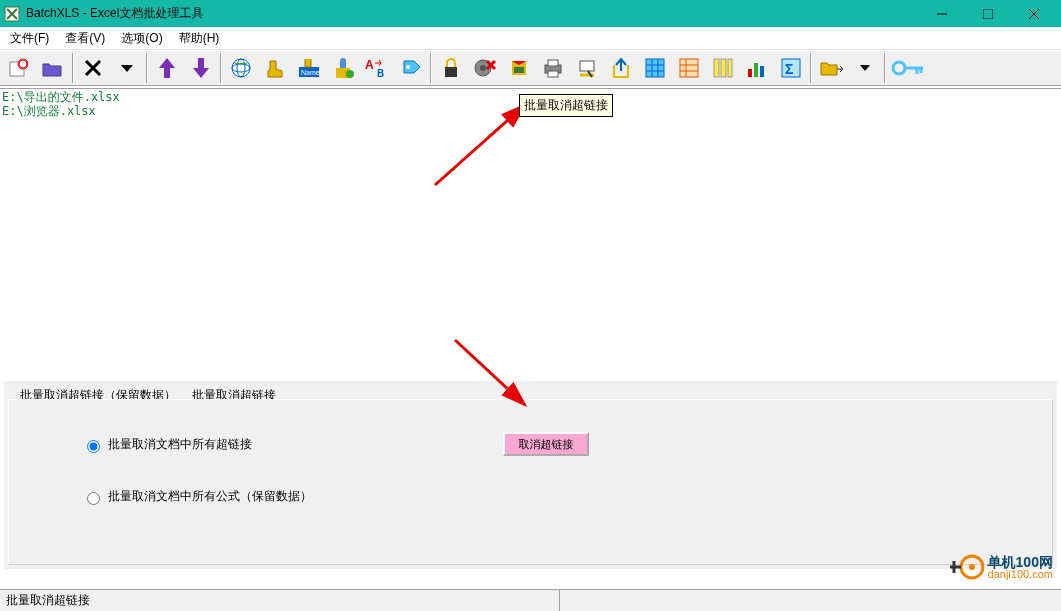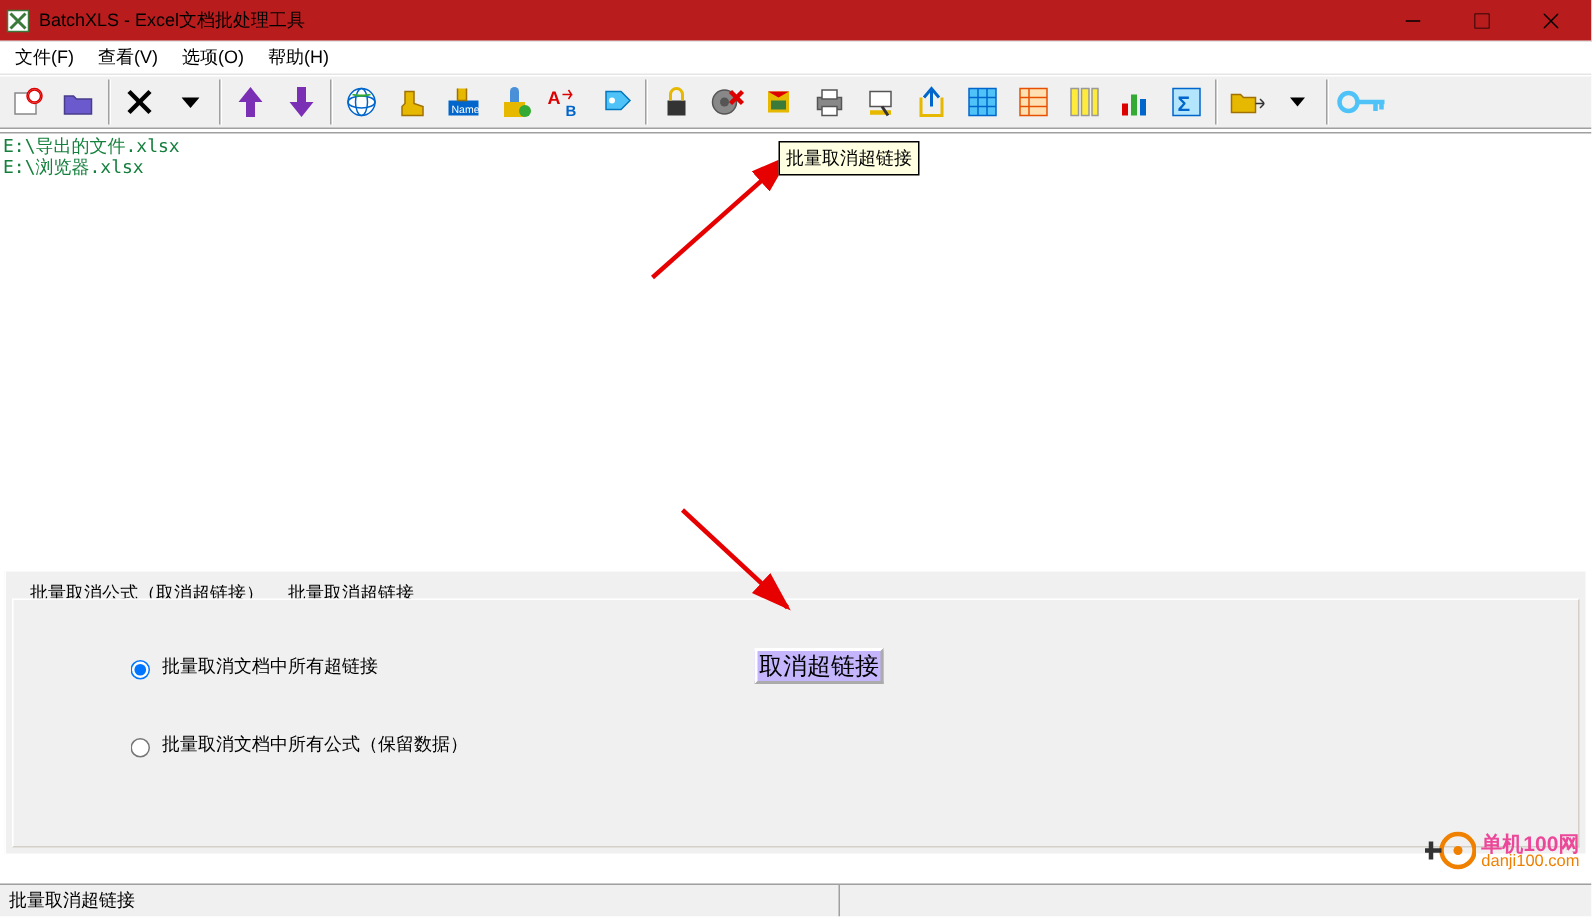--- a/index.html
+++ b/index.html
@@ -1,19 +1,19 @@
 <!DOCTYPE html>
 <html><head>
 <meta charset="utf-8">
 <style>
 * { margin: 0; padding: 0; box-sizing: border-box; }
 body { font-family: "Microsoft YaHei", SimSun, sans-serif; font-size: 12px; background: #fff; width: 1061px; height: 611px; overflow: hidden; position: relative; }
 
 
-.titlebar { height: 28px; background: #b91c1c; border-bottom: 1px solid #e5e5e5; display: flex; align-items: center; padding: 0 4px; }
+.titlebar { height: 28px; background: #14b8a6; border-bottom: 1px solid #e5e5e5; display: flex; align-items: center; padding: 0 4px; }
 .titlebar .app-icon { width: 16px; height: 16px; margin-right: 6px; }
 .titlebar .title { flex: 1; font-size: 12px; color: #000; }
 .titlebar .win-controls { display: flex; }
 .titlebar .wc { width: 46px; height: 28px; display: flex; align-items: center; justify-content: center; }
 .titlebar .wc svg { width: 10px; height: 10px; }
 
 
 .menubar { height: 22px; display: flex; align-items: flex-start; padding: 0 2px; border-bottom: 1px solid #e5e5e5; }
 .menubar .mi { padding: 2px 8px; font-size: 12px; cursor: default; }
 
@@ -32,31 +32,31 @@
 
 .panel { position: absolute; top: 380px; left: 3px; right: 3px; height: 190px; background: #f0f0f0; border: 1px solid #fff; }
 .tabs { position: absolute; top: 4px; left: 10px; display: flex; gap: 4px; }
 .tabs .tab { padding: 2px 6px; font-size: 12px; background: #f0f0f0; }
 .tabs .tab.active { }
 .tabframe { position: absolute; top: 18px; left: 4px; right: 4px; bottom: 4px; border: 1px solid #d4d0c8; border-top-color:#fff; border-left-color:#fff; background: #f0f0f0; }
 .radio-row { position: absolute; left: 78px; display: flex; align-items: flex-end; font-size: 12px; }
 .radio-row input { margin-right: 8px; }
 .radio1 { top: 36px; }
 .radio2 { top: 88px; }
-.action-btn { position: absolute; left: 494px; top: 32px; width: 86px; height: 24px; background: #c4b5fd; border: 2px outset #fff; font-size: 16px; cursor: pointer; }
+.action-btn { position: absolute; left: 494px; top: 32px; width: 86px; height: 24px; background: #f9a8d4; border: 2px outset #fff; font-size: 11px; cursor: pointer; }
 
 
 .statusbar { position: absolute; left: 0; right: 0; bottom: 0; height: 22px; background: #f0f0f0; border-top: 1px solid #a0a0a0; display: flex; align-items: center; font-size: 12px; }
 .statusbar .sp1 { width: 560px; padding-left: 6px; border-right: 1px solid #a0a0a0; height: 100%; display: flex; align-items: center; }
 .statusbar .sp2 { flex: 1; padding-left: 6px; }
 
 
 .watermark { position: absolute; right: 8px; bottom: 26px; display: flex; align-items: center; gap: 4px; z-index: 20; }
 .watermark .wm-text { display: flex; flex-direction: column; line-height: 1; }
-.watermark .wm1 { font-size: 14px; font-weight: bold; color: #ec4899; }
+.watermark .wm1 { font-size: 14px; font-weight: bold; color: #0c4a6e; }
 .watermark .wm2 { font-size: 11px; color: #f08000; }
 
 
 .arrow { position: absolute; z-index: 5; pointer-events: none; }
 </style>
 </head>
 <body>
 
 <div class="titlebar">
   <span class="app-icon">
@@ -291,21 +291,21 @@
   <defs>
       <marker id="ah2" markerWidth="10" markerHeight="10" refX="8" refY="3" orient="auto">
         <path d="M0 0 L9 3 L0 6 Z" fill="#e60000"></path>
       </marker>
     </defs>
   <line x1="5" y1="5" x2="75" y2="70" stroke="#e60000" stroke-width="3" marker-end="url(#ah2)"></line>
 </svg>
 
 <div class="panel">
   <div class="tabs">
-    <div class="tab">批量取消公式（取消超链接）</div>
+    <div class="tab">批量取消超链接（保留数据）</div>
     <div class="tab active">批量取消超链接</div>
   </div>
   <div class="tabframe">
     <label class="radio-row radio1">
       <input type="radio" name="opt" checked="" style="">
       <span>批量取消文档中所有超链接</span>
     </label>
     <label class="radio-row radio2">
       <input type="radio" name="opt" style="">
       <span>批量取消文档中所有公式（保留数据）</span>

